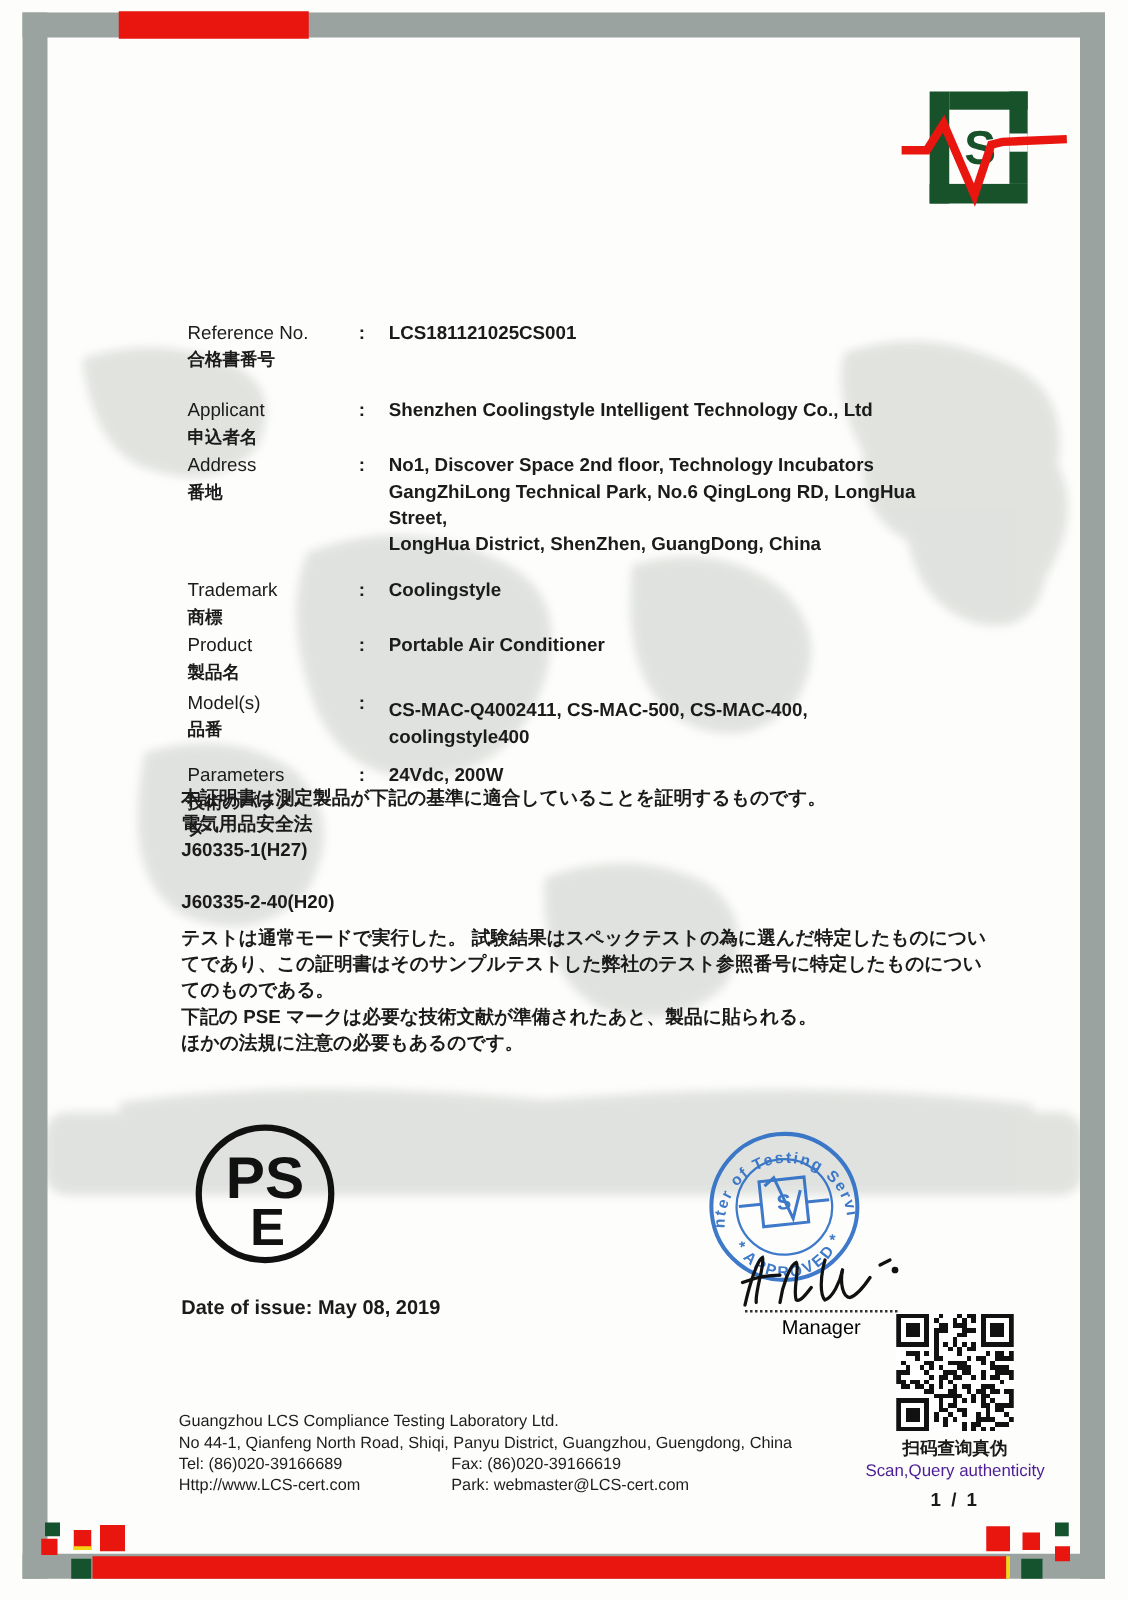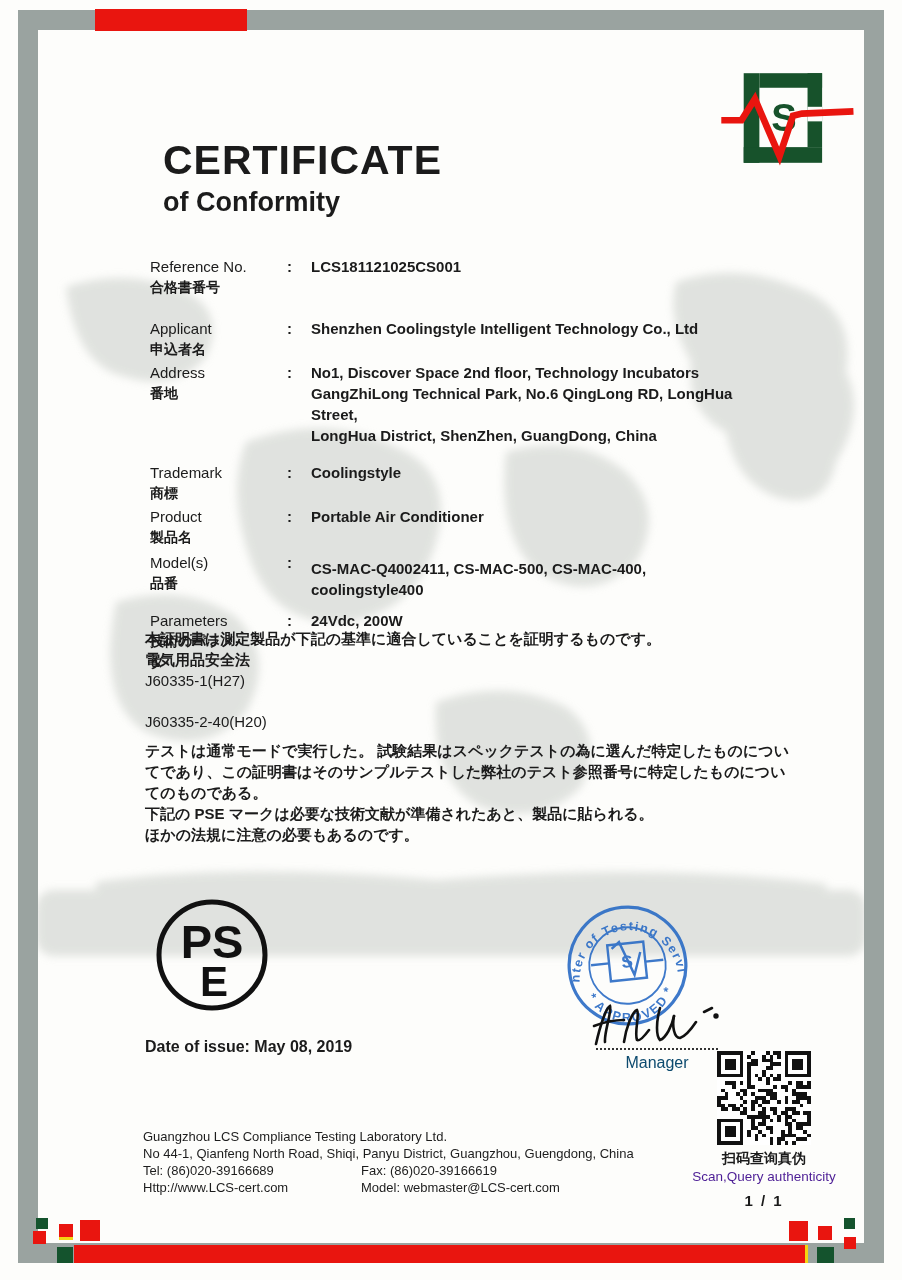--- a/index.html
+++ b/index.html
@@ -34,32 +34,32 @@
   .flabel-jp { font-size:14px; font-weight:700; line-height:21px; white-space:pre-line; }
   .fcolon { width:24px; flex:0 0 24px; font-size:15px; font-weight:700; line-height:21px; }
   .fvalue { flex:1; font-size:15px; font-weight:700; line-height:21px; white-space:pre-line; }
   .mb20{margin-bottom:20px;} .mb2{margin-bottom:2px;} .mb16{margin-bottom:16px;}
   .mb4{margin-bottom:4px;} .mb10{margin-bottom:10px;}
 
   
   .statements { position:absolute; left:145px; top:628px; width:645px; z-index:2; color:#1b1b1b;
                 font-size:15px; line-height:21px; }
   .statements .jline { font-weight:600; }
-  .statements .std { font-weight:400; font-size:15px; }
+  .statements .std { font-weight:700; font-size:15px; }
   .gap20 { height:20px; }
   .gap8 { height:8px; }
 
   
   .pse-mark { position:absolute; left:153px; top:896px; z-index:2; }
   .date-issue { position:absolute; left:145px; top:1038px; z-index:2; font-size:16px; font-weight:700; color:#1b1b1b; }
   .stamp { position:absolute; left:545px; top:883px; z-index:3; opacity:0.92; }
   .signature { position:absolute; left:588px; top:998px; z-index:4; }
   .sig-line { position:absolute; left:596px; top:1048px; width:122px; border-bottom:2px dotted #333; z-index:4; }
   .manager { position:absolute; left:596px; top:1054px; width:122px; text-align:center;
-             font-size:16px; color:#0c4a6e; z-index:4; }
+             font-size:16px; color:#000000; z-index:4; }
 
   
   .footer { position:absolute; left:143px; top:1128px; width:500px; z-index:2;
             font-size:13px; line-height:17px; color:#1d1d1d; }
   .footer .pair { display:flex; }
   .footer .pair .c1 { width:218px; flex:0 0 218px; }
 
   
   .qr-block { position:absolute; left:688px; top:1051px; width:152px; z-index:2; text-align:center; }
   .qr-svg { display:block; margin:0 auto; shape-rendering:crispEdges; }
@@ -114,24 +114,20 @@
   <svg class="lcs-logo" width="145" height="112" viewBox="0 0 120 100">
     <rect x="20" y="10" width="14" height="80" fill="#17522b"></rect>
     <rect x="20" y="76" width="70" height="14" fill="#17522b"></rect>
     <rect x="34" y="10" width="56" height="13" fill="#17522b"></rect>
     <rect x="77" y="10" width="13" height="66" fill="#17522b"></rect>
     <rect x="77" y="40" width="13" height="13" fill="#fdfdfb"></rect>
     <text x="56" y="62" font-size="34" font-weight="bold" fill="#17522b" font-family="Liberation Sans, sans-serif" text-anchor="middle">S</text>
     <polyline points="0,52 18,52 30,33 52,84 64,48 72,46 118,44" fill="none" stroke="#e9150f" stroke-width="6"></polyline>
   </svg>
 
-  <div class="title-block">
-    <div class="title-main">CERTIFICATE</div>
-    <div class="title-sub">of Conformity</div>
-  </div>
 
   <div class="fields">
     <div class="frow mb20">
       <div class="flabel">
         <div class="flabel-en">Reference No.</div>
         <div class="flabel-jp">合格書番号</div>
       </div>
       <div class="fcolon">:</div>
       <div class="fvalue">LCS181121025CS001</div>
     </div>
@@ -243,21 +239,21 @@
 
   <div class="footer">
     <div>Guangzhou LCS Compliance Testing Laboratory Ltd.</div>
     <div>No 44-1, Qianfeng North Road, Shiqi, Panyu District, Guangzhou, Guengdong, China</div>
     <div class="pair">
       <span class="c1">Tel: (86)020-39166689</span>
       <span>Fax: (86)020-39166619</span>
     </div>
     <div class="pair">
       <span class="c1">Http://www.LCS-cert.com</span>
-      <span>Model: webmaster@LCS-cert.com</span>
+      <span>Park: webmaster@LCS-cert.com</span>
     </div>
   </div>
 
   <div class="qr-block">
     <svg id="qr" class="qr-svg" width="94" height="94" viewBox="0 0 25 25">
       <rect x="0" y="0" width="25" height="25" fill="#fff"></rect>
       <g id="qrg" fill="#111">
           <rect x="0" y="0" width="1" height="1"></rect>
           <rect x="1" y="0" width="1" height="1"></rect>
           <rect x="2" y="0" width="1" height="1"></rect>

